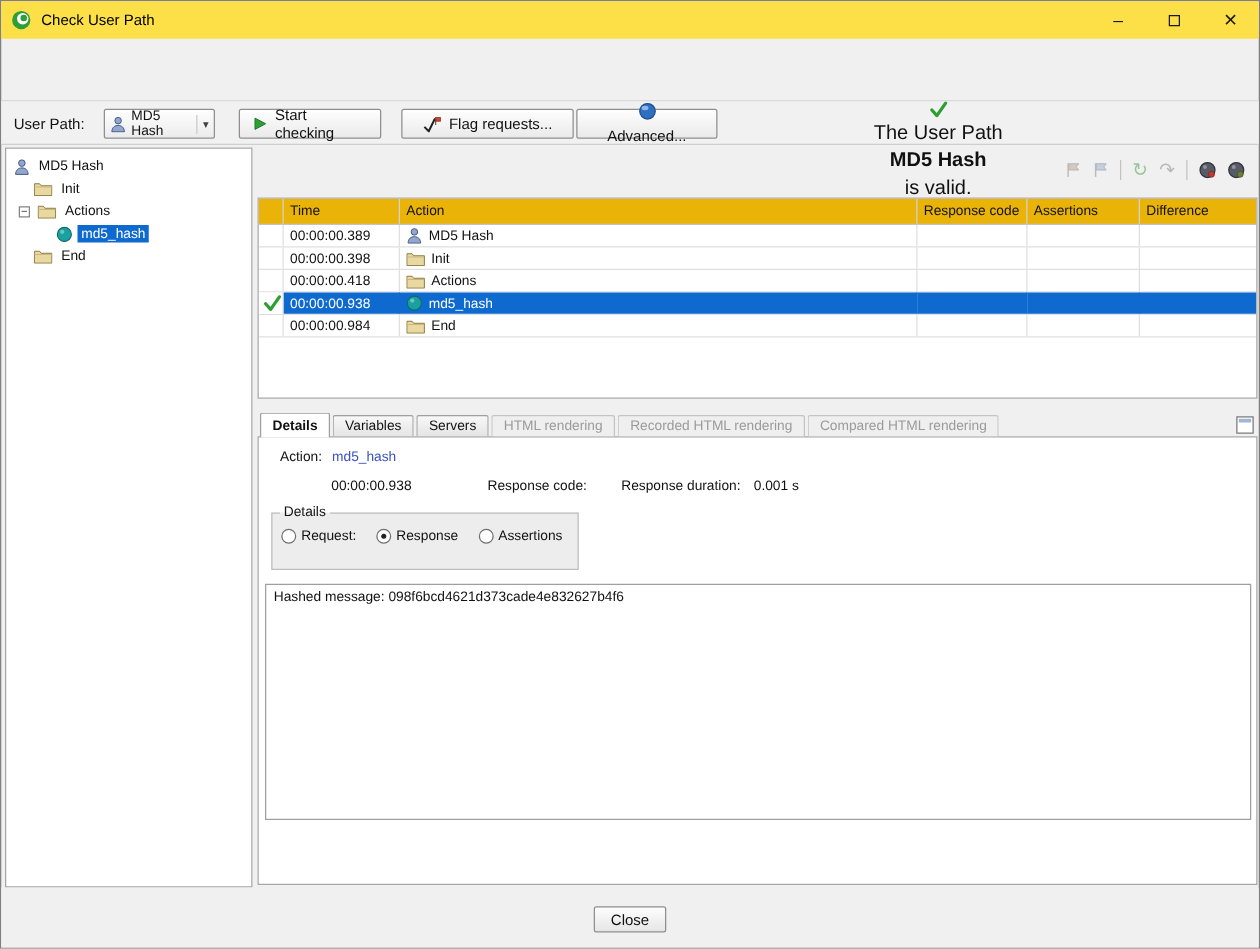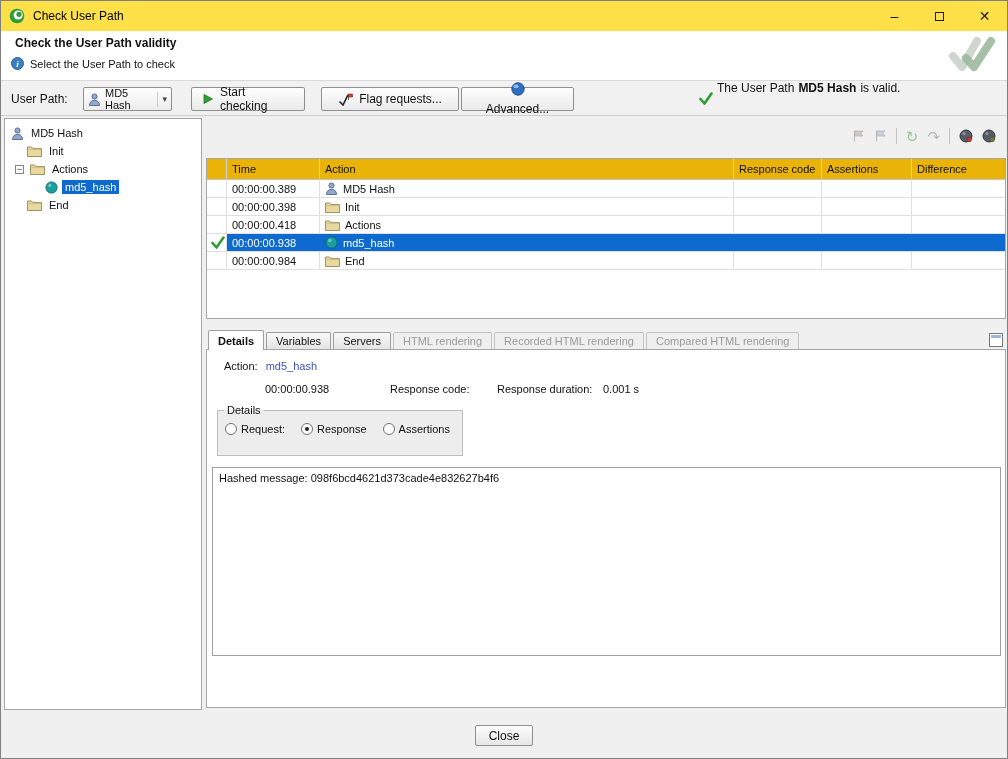--- a/index.html
+++ b/index.html
@@ -27,21 +27,21 @@
 
   
   .toolbar { position:absolute; top:79px; left:0; right:0; height:36px; background:#f1f1f1; border-top:1px solid #dadada; border-bottom:1px solid #cfcfcf; }
   .toolbar .lbl { position:absolute; left:10px; top:11px; font-size:12px; }
   .dd { position:absolute; left:82px; top:6px; width:89px; height:24px; border:1px solid #8f8f8f; border-radius:2px; background:linear-gradient(#fefefe,#ececec); display:flex; align-items:center; padding:0 4px; gap:4px; }
   .dd .chev { margin-left:auto; font-size:9px; color:#444; border-left:1px solid #c9c9c9; padding-left:4px; height:15px; display:flex; align-items:center; }
   .btn { position:absolute; top:6px; height:24px; border:1px solid #8f8f8f; border-radius:2px; background:linear-gradient(#fefefe,#eaeaea); display:flex; align-items:center; justify-content:center; gap:6px; font-size:12px; padding:0 10px; }
   #btn-start { left:190px; width:114px; }
   #btn-flag  { left:320px; width:138px;text-align:right; }
   #btn-adv   { left:460px; width:113px;flex-direction:column; }
-  .status { position:absolute; left:698px; top:0; height:100%; display:flex; gap:4px; font-size:12px; }
+  .status { position:absolute; left:698px; top:0; height:100%; display:flex; align-items:center; gap:4px; font-size:16px;flex-direction:column; }
   .status .b { font-weight:bold; }
 
   .icon { display:inline-flex; align-items:center; justify-content:center; flex:0 0 auto; }
 
   
   .tree-panel { position:absolute; left:3px; top:117px; width:198px; height:592px; background:#fff; border:1px solid #a6a6a6; padding-top:5px; overflow:hidden; }
   .tree-row { height:18px; display:flex; align-items:center; gap:4px; white-space:nowrap; }
   .handle { width:9px; height:9px; flex:0 0 9px; border:1px solid #848484; background:#fff; font-size:9px; line-height:7px; text-align:center; color:#333; margin-right:2px; }
   .tree-label { padding:1px 3px; }
   .tree-label.sel { background:#0f6ad0; color:#fff; }
@@ -113,36 +113,20 @@
         </div>
       <div class="winbtn">
           <span class="maxbox"></span>
         </div>
       <div class="winbtn">
           <span>✕</span>
         </div>
     </div>
   </div>
 
-  <div class="header">
-    <div class="header-title">Check the User Path validity</div>
-    <div class="header-sub">
-      <span class="icon">
-          <svg width="13" height="13" viewBox="0 0 13 13">
-            <circle cx="6.5" cy="6.5" r="6" fill="#3f7fc1" stroke="#28609c"></circle>
-            <text x="6.5" y="9.8" text-anchor="middle" font-size="9" font-style="italic" font-weight="bold" font-family="Liberation Serif, serif" fill="#fff">i</text>
-          </svg>
-        </span>
-      <span>Select the User Path to check</span>
-    </div>
-    <div class="header-art"><svg width="46" height="42" viewBox="0 0 46 42">
-          <path d="M4 23 l9 11 L28 8" fill="none" stroke="#cfd6cf" stroke-width="8" stroke-linecap="round" stroke-linejoin="round"></path>
-          <path d="M17 25 l8 9 L42 8" fill="none" stroke="#9dbb9d" stroke-width="8" stroke-linecap="round" stroke-linejoin="round" opacity="0.92"></path>
-        </svg></div>
-  </div>
 
   <div class="toolbar">
     <span class="lbl">User Path:</span>
     <div class="dd">
       <span class="icon">
           <svg width="13" height="13" viewBox="0 0 13 13">
             <circle cx="6.5" cy="3.5" r="2.6" fill="#93a7cc" stroke="#44598a" stroke-width="0.8"></circle>
             <path d="M1.5 12.5 C1.5 8.8 4 7.3 6.5 7.3 C9 7.3 11.5 8.8 11.5 12.5 Z" fill="#93a7cc" stroke="#44598a" stroke-width="0.8"></path>
           </svg>
         </span>

